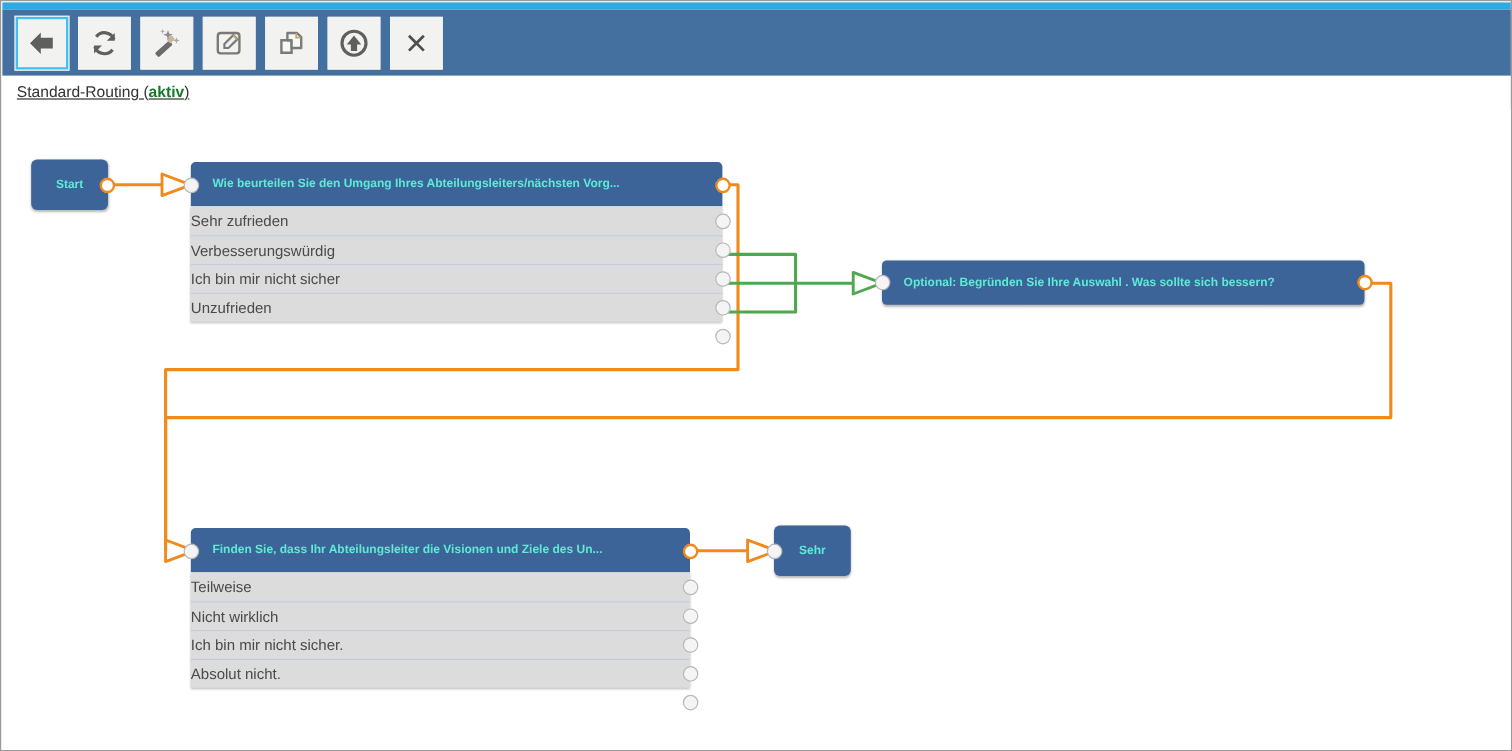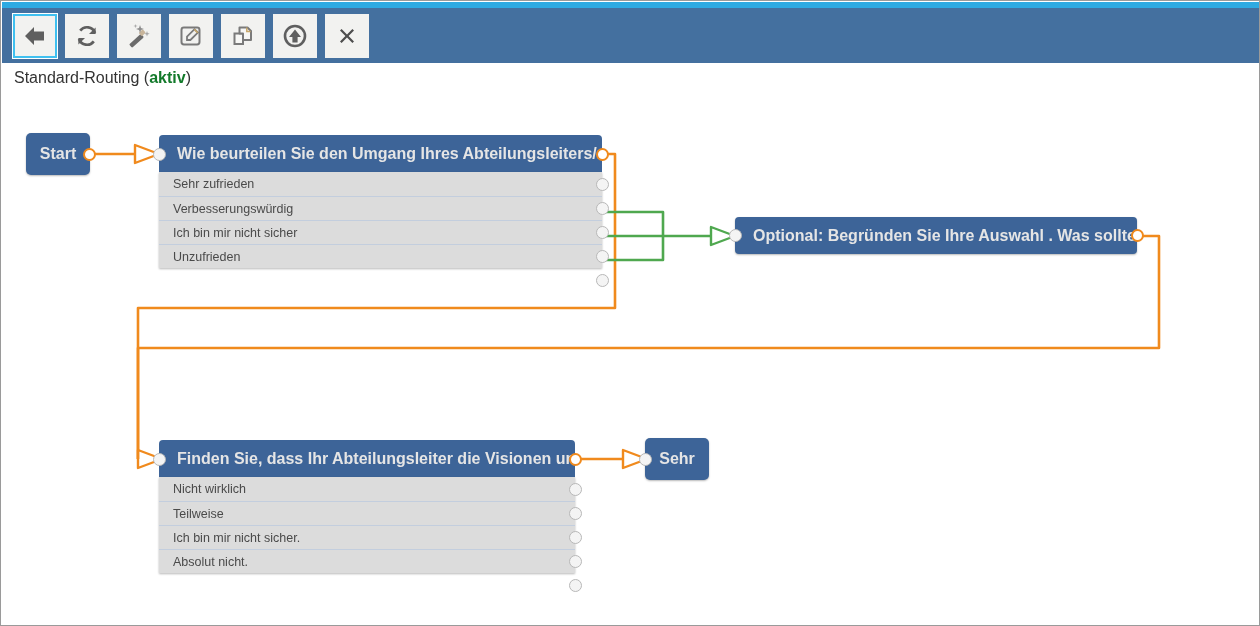--- a/index.html
+++ b/index.html
@@ -50,23 +50,24 @@
   }
   .tb-btn.selected {
     border: 2px solid #3fc0f0;
     outline: 1px solid #ffffff;
   }
   .tb-btn svg { display: block; }
   
   .subtitle {
     position: absolute;
     left: 13px; top: 68px;
-    font-size: 16px;
+    font-size: 13px;
     color: #333333;
     white-space: nowrap;
+    text-decoration: underline;
   }
   .subtitle .aktiv {
     color: #137a2b;
     font-weight: bold;
   }
   
   .canvas {
     position: absolute;
     left: 1px; top: 90px;
     width: 1258px; height: 534px;
@@ -79,22 +80,22 @@
     width: 1258px; height: 534px;
     pointer-events: none;
   }
   
   .node {
     position: absolute;
     box-sizing: border-box;
   }
   .node-header {
     background: #3d6498;
-    color: #e5e5e5;
-    font-size: 16px;
+    color: #5eead4;
+    font-size: 10px;
     font-weight: bold;
     height: 37px;
     display: flex;
     align-items: center;
     box-sizing: border-box;
     border-radius: 4px;
     padding-left: 18px;
     white-space: nowrap;
     overflow: hidden;
     box-shadow: 0 1px 2px rgba(0,0,0,0.28);
@@ -111,21 +112,21 @@
   }
   .options {
     background: #dcdcdc;
     box-shadow: 0 1px 2px rgba(0,0,0,0.28);
   }
   .option {
     height: 24px;
     line-height: 24px;
     font-size: 12.5px;
     color: #4a4a4a;
-    padding-left: 14px;
+    padding-left: 0;
     box-sizing: border-box;
     border-top: 1px solid #c3cede;
     background: #dcdcdc;
     white-space: nowrap;
     overflow: hidden;
   }
   .option:first-child { border-top: none; }
   
   .port {
     position: absolute;
@@ -276,22 +277,22 @@
 
     <div class="node" style="left:733px; top:126px; width:402px;">
       <div class="node-header">Optional: Begründen Sie Ihre Auswahl . Was sollte sich bessern?</div>
       <div class="port" style="left:-6px; top:12px;"></div>
       <div class="port active" style="left:396px; top:12px;"></div>
     </div>
 
     <div class="node has-options" style="left:157px; top:349px; width:416px;">
       <div class="node-header">Finden Sie, dass Ihr Abteilungsleiter die Visionen und Ziele des Un...</div>
       <div class="options">
+        <div class="option">Teilweise</div>
         <div class="option">Nicht wirklich</div>
-        <div class="option">Teilweise</div>
         <div class="option">Ich bin mir nicht sicher.</div>
         <div class="option">Absolut nicht.</div>
       </div>
       <div class="port" style="left:-6px; top:13px;"></div>
       <div class="port active" style="left:410px; top:13px;"></div>
       <div class="port" style="left:410px; top:43px;"></div>
       <div class="port" style="left:410px; top:67px;"></div>
       <div class="port" style="left:410px; top:91px;"></div>
       <div class="port" style="left:410px; top:115px;"></div>
       <div class="port" style="left:410px; top:139px;"></div>

